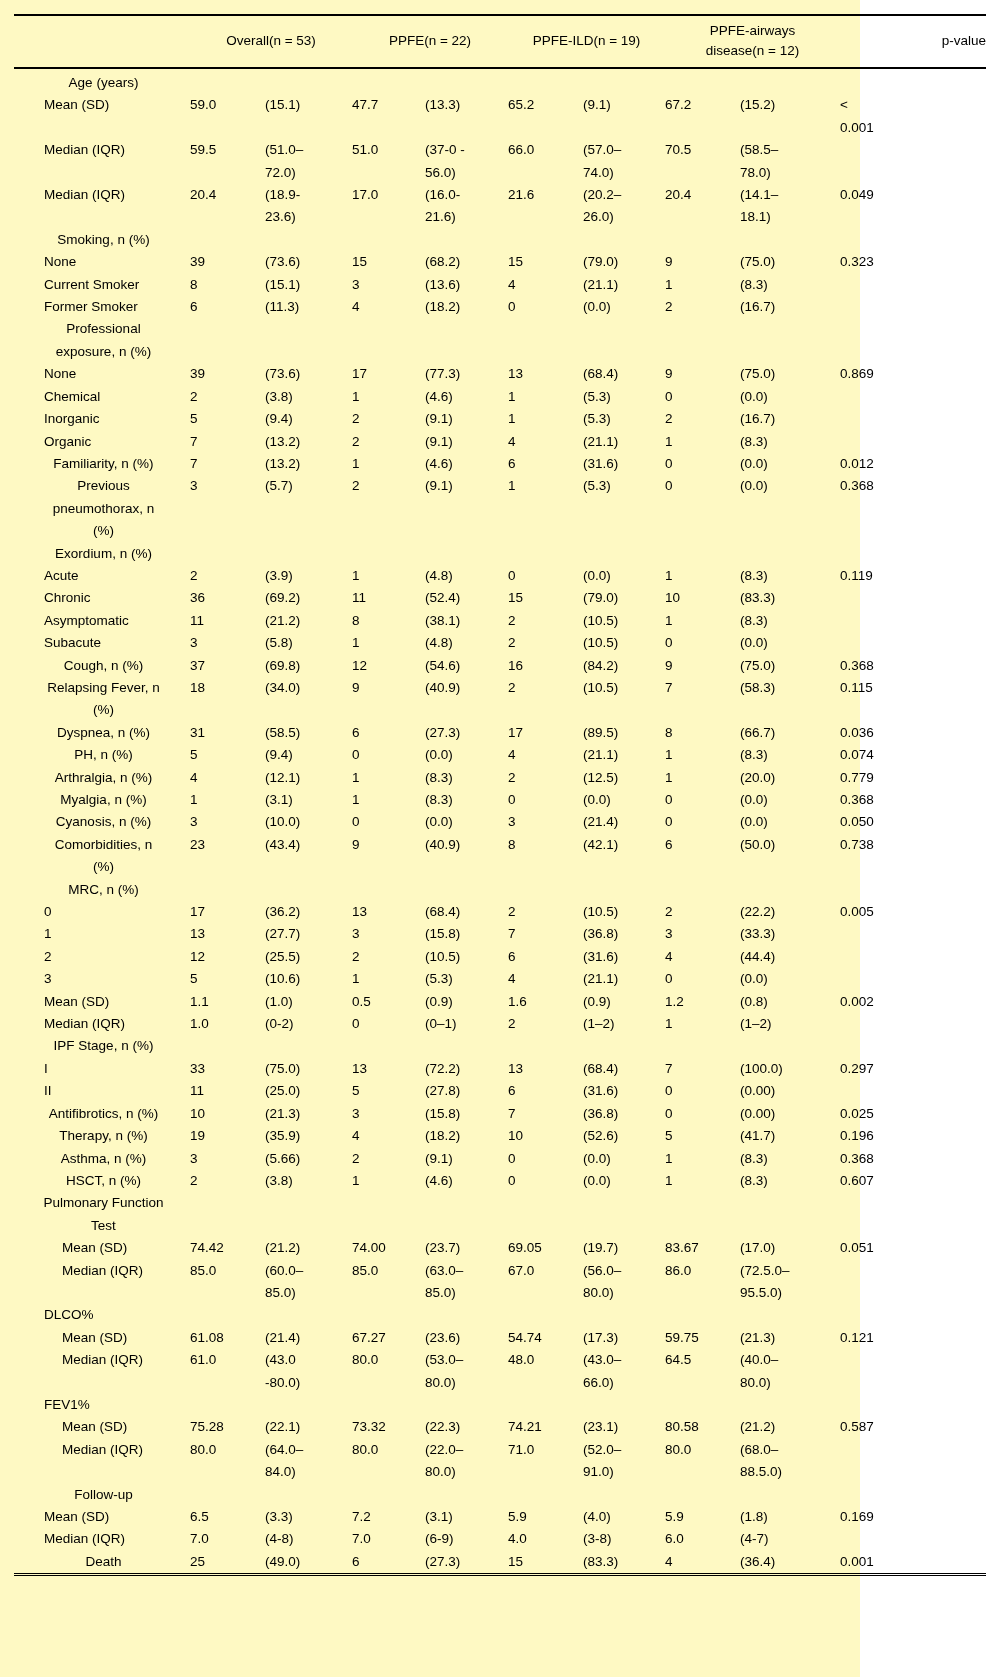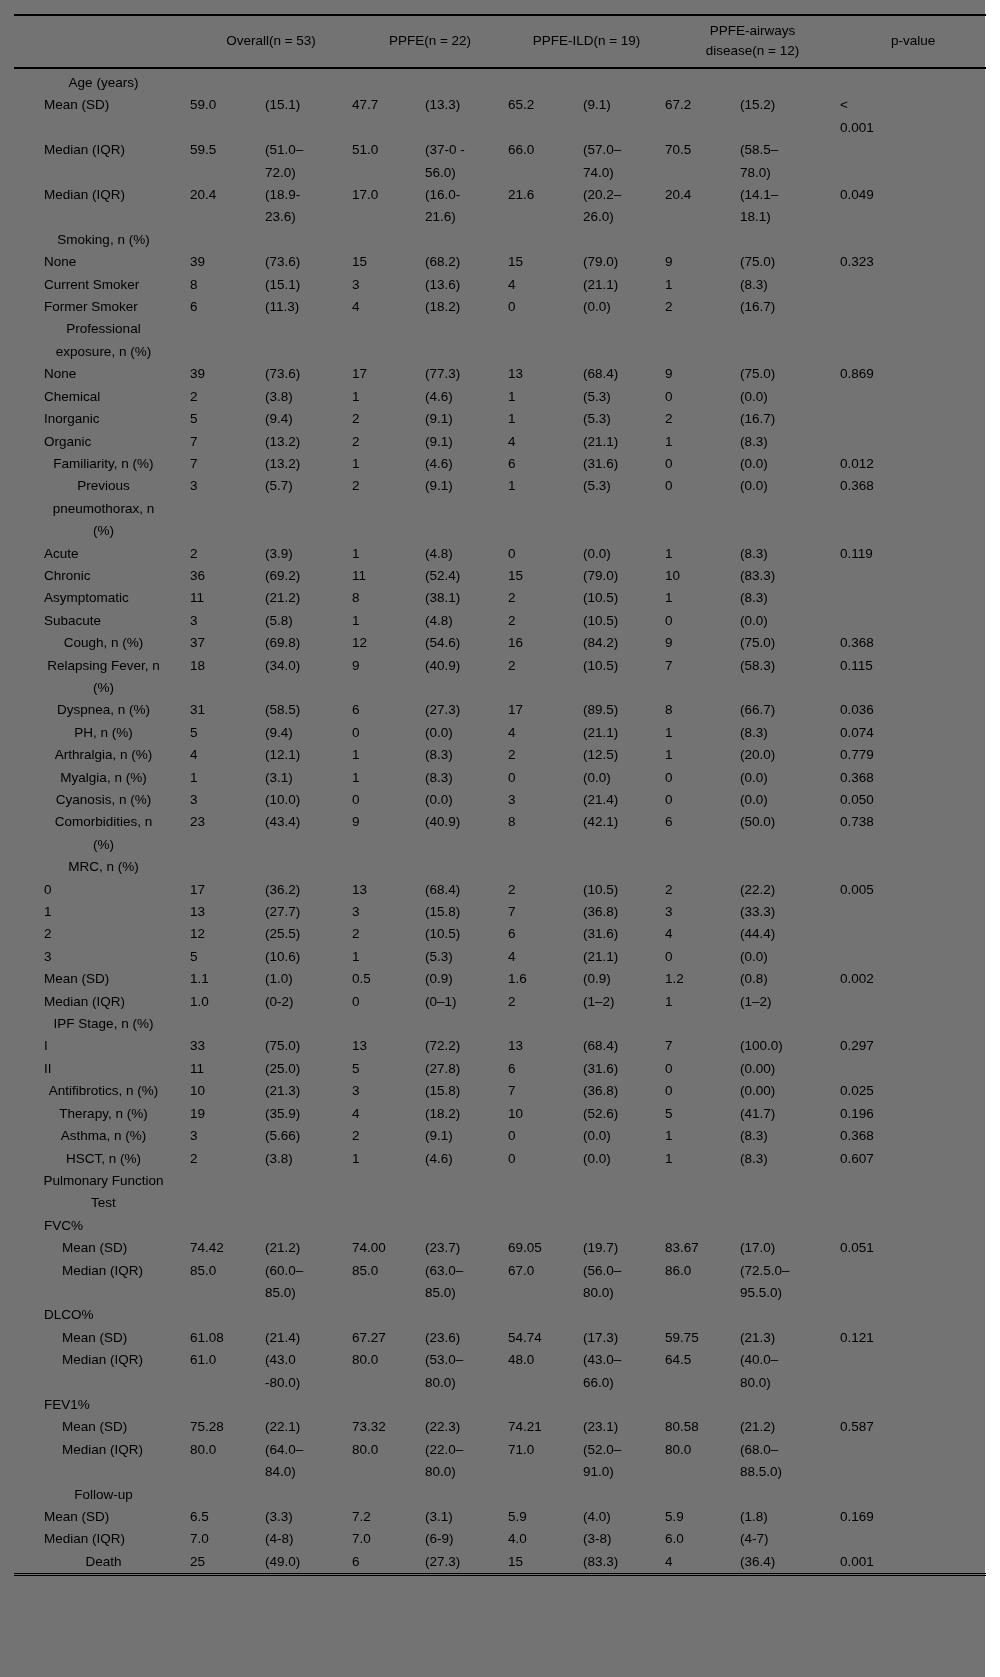--- a/index.html
+++ b/index.html
@@ -3,24 +3,24 @@
 <meta charset="utf-8">
 <style>
   html, body {
     margin: 0;
     padding: 0;
     background: #ffffff;
     color: #000000;
     font-family: "Liberation Sans", "DejaVu Sans", sans-serif;
   }
   .page {
-    width: 985px;
+    width: 860px;
     min-height: 1677px;
     box-sizing: border-box;
-    background: #737373;
+    background: #fef9c3;
     padding: 14px 0 0 14px;
   }
   table.stats {
     border-collapse: collapse;
     table-layout: fixed;
     width: 972px;
     border-top: 2px solid #000;
     border-bottom: 3px double #000;
     font-size: 13.5px;
   }
@@ -28,21 +28,21 @@
     font-weight: 400;
     text-align: center;
     vertical-align: middle;
     border-bottom: 2px solid #000;
     padding: 5px 0 6px 0;
     white-space: pre-line;
     line-height: 20px;
     font-size: 13.5px;
   }
   table.stats thead th.pcol-h {
-    text-align: center;
+    text-align: right;
   }
   table.stats td {
     vertical-align: top;
     text-align: left;
     padding: 0;
     line-height: 22.4px;
     white-space: pre-line;
     overflow: hidden;
   }
   table.stats tbody tr:first-child td {
@@ -267,20 +267,32 @@
           <td class="val">(5.7)</td>
           <td class="val">2</td>
           <td class="val">(9.1)</td>
           <td class="val">1</td>
           <td class="val">(5.3)</td>
           <td class="val">0</td>
           <td class="val">(0.0)</td>
           <td class="val pcol">0.368</td>
         </tr>
         <tr>
+          <td class="label indent-0">Exordium, n (%)</td>
+          <td class="val"></td>
+          <td class="val"></td>
+          <td class="val"></td>
+          <td class="val"></td>
+          <td class="val"></td>
+          <td class="val"></td>
+          <td class="val"></td>
+          <td class="val"></td>
+          <td class="val pcol"></td>
+        </tr>
+        <tr>
           <td class="label indent-1">Acute</td>
           <td class="val">2</td>
           <td class="val">(3.9)</td>
           <td class="val">1</td>
           <td class="val">(4.8)</td>
           <td class="val">0</td>
           <td class="val">(0.0)</td>
           <td class="val">1</td>
           <td class="val">(8.3)</td>
           <td class="val pcol">0.119</td>
@@ -583,32 +595,20 @@
           <td class="val">(4.6)</td>
           <td class="val">0</td>
           <td class="val">(0.0)</td>
           <td class="val">1</td>
           <td class="val">(8.3)</td>
           <td class="val pcol">0.607</td>
         </tr>
         <tr>
           <td class="label indent-0">Pulmonary Function
 Test</td>
-          <td class="val"></td>
-          <td class="val"></td>
-          <td class="val"></td>
-          <td class="val"></td>
-          <td class="val"></td>
-          <td class="val"></td>
-          <td class="val"></td>
-          <td class="val"></td>
-          <td class="val pcol"></td>
-        </tr>
-        <tr>
-          <td class="label indent-1">FVC%</td>
           <td class="val"></td>
           <td class="val"></td>
           <td class="val"></td>
           <td class="val"></td>
           <td class="val"></td>
           <td class="val"></td>
           <td class="val"></td>
           <td class="val"></td>
           <td class="val pcol"></td>
         </tr>

